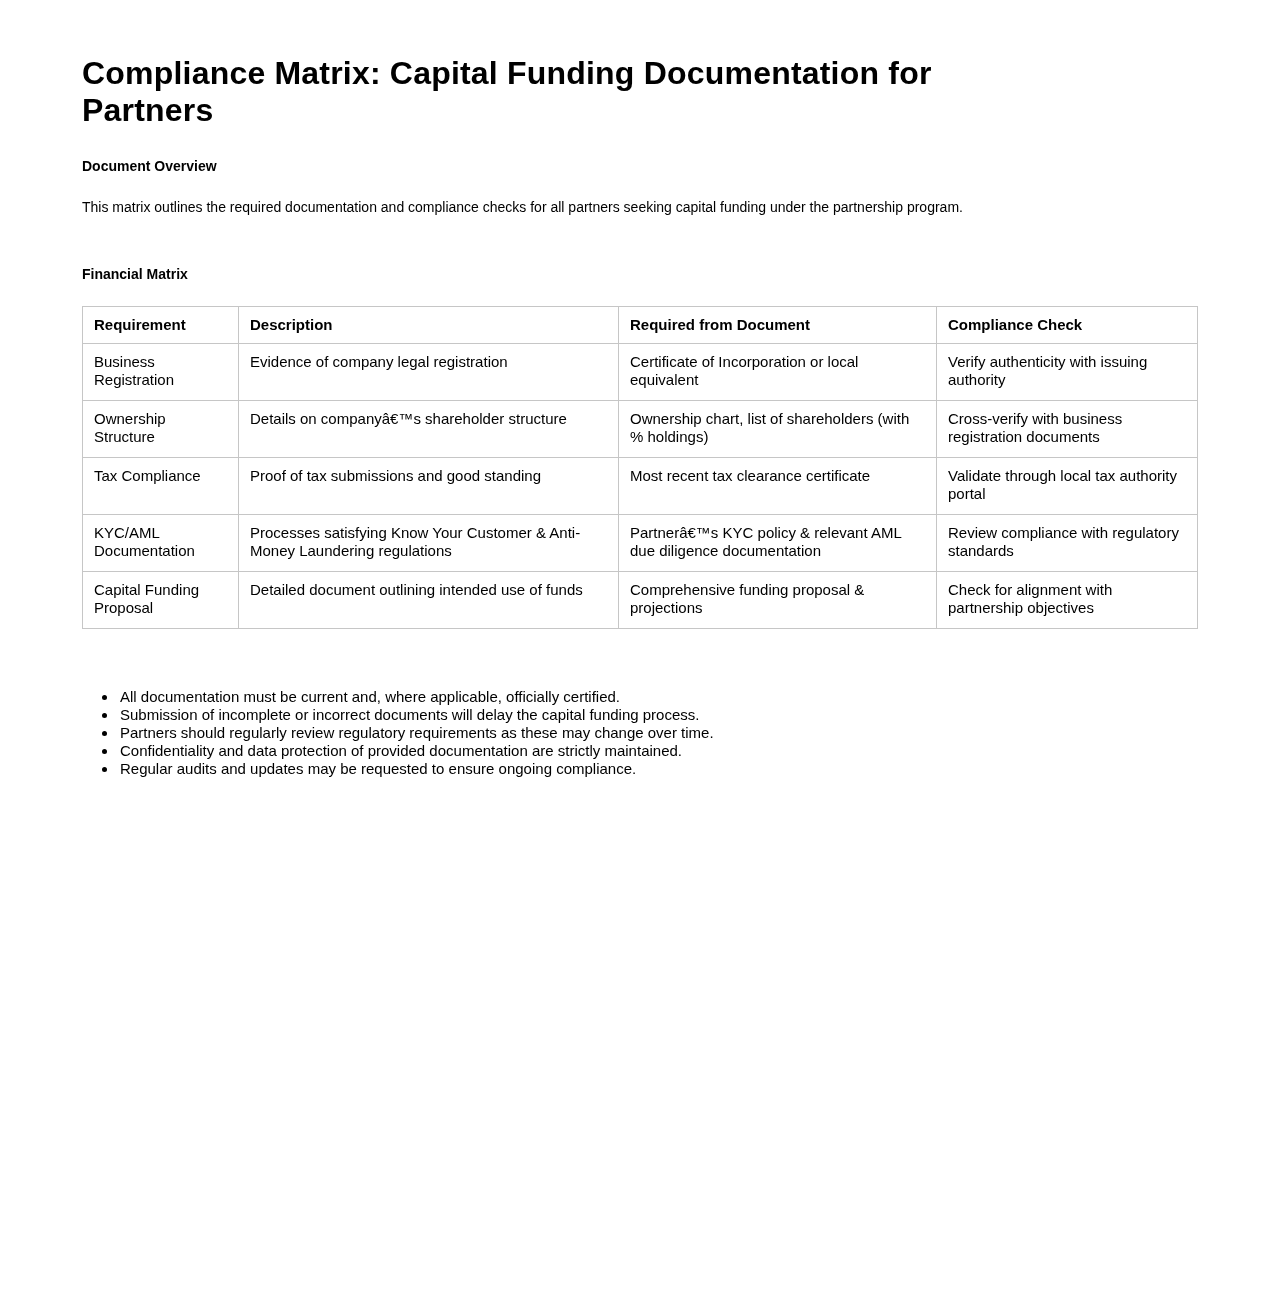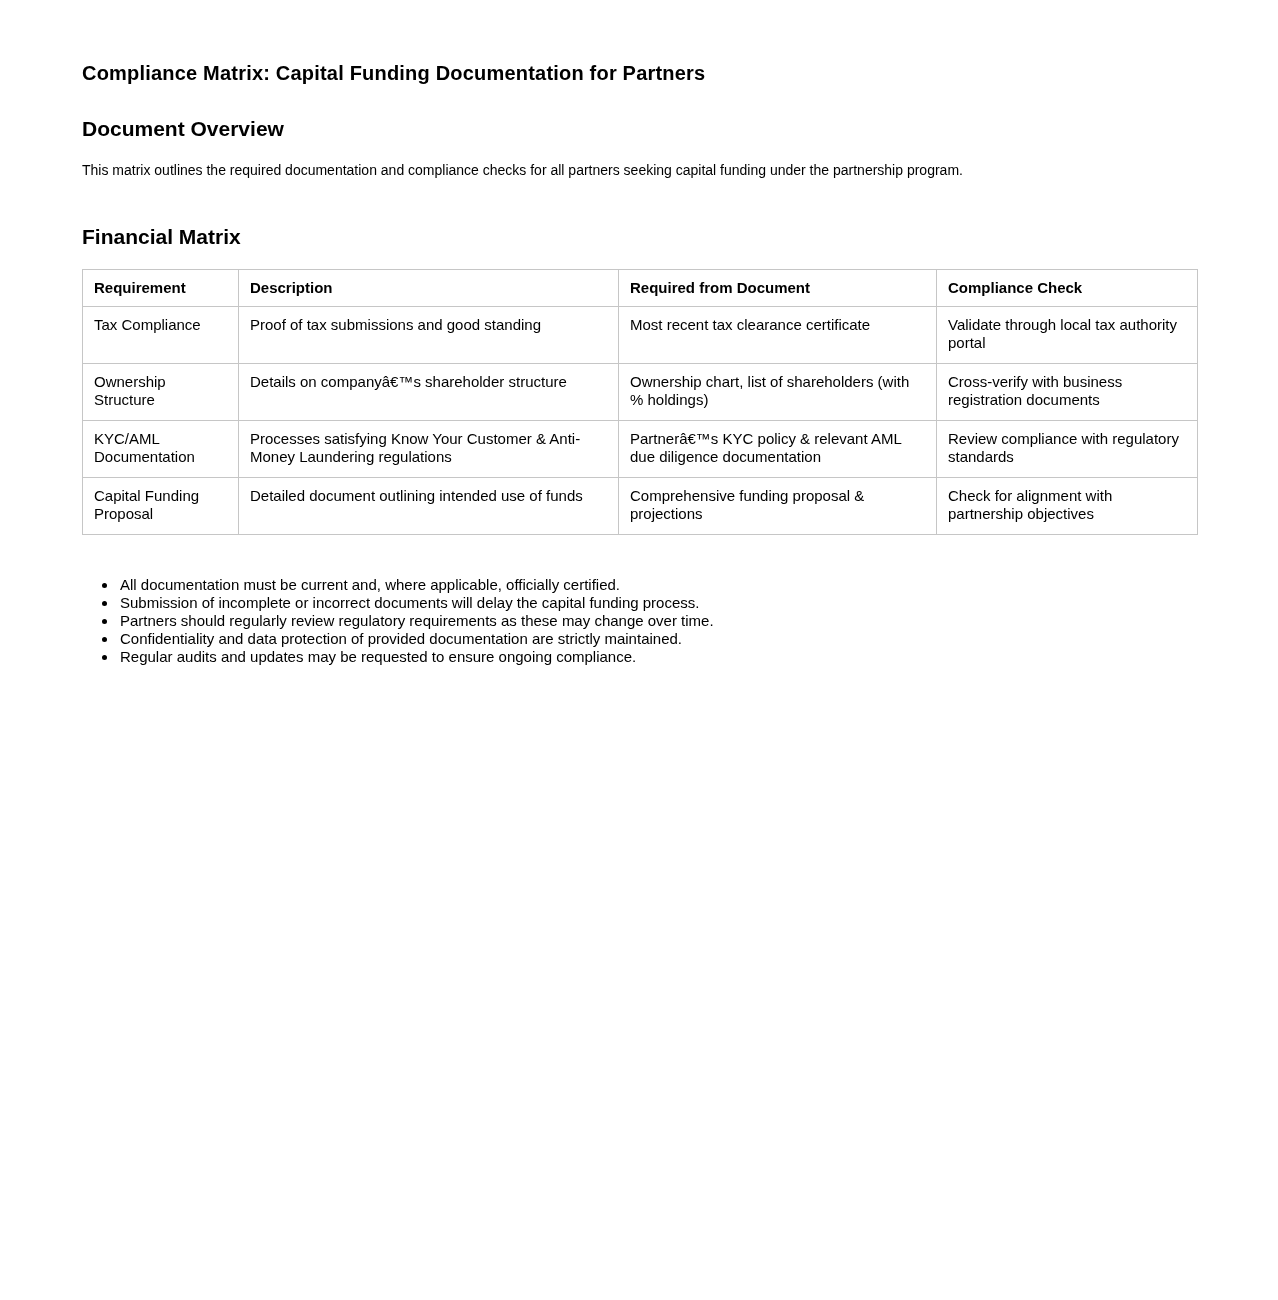--- a/index.html
+++ b/index.html
@@ -6,43 +6,43 @@
   html, body { margin: 0; padding: 0; background: #ffffff; }
   body {
     width: 1278px;
     height: 1300px;
     font-family: "Liberation Sans", "DejaVu Sans", sans-serif;
     color: #000000;
     padding: 55px 82px 0 82px;
     overflow: hidden;
   }
   h1.doc-title {
-    font-size: 20px;
+    font-size: 32px;
     line-height: 37px;
     font-weight: bold;
     margin: 0 0 24px 0;
     max-width: 930px;
     letter-spacing: 0.2px;
   }
   h2.section-heading {
-    font-size: 21px;
+    font-size: 14px;
     line-height: 26px;
     font-weight: bold;
     margin: 0 0 19px 0;
   }
   p.overview-text {
     font-size: 14px;
     line-height: 18px;
     margin: 8px 0 45px 0;
   }
   table.matrix-table {
     border-collapse: collapse;
     table-layout: fixed;
     width: 1115px;
-    margin: 0 0 41px 0;
+    margin: 0 0 59px 0;
   }
   table.matrix-table col.c1 { width: 156px; }
   table.matrix-table col.c2 { width: 380px; }
   table.matrix-table col.c3 { width: 318px; }
   table.matrix-table col.c4 { width: 261px; }
   table.matrix-table th,
   table.matrix-table td {
     border: 1px solid #c6c6c6;
     vertical-align: top;
     text-align: left;
@@ -87,30 +87,36 @@
   <thead>
     <tr>
         <th>Requirement</th>
         <th>Description</th>
         <th>Required from Document</th>
         <th>Compliance Check</th>
       </tr>
   </thead>
   <tbody>
       <tr>
-        <td>Tax Compliance</td>
-        <td>Proof of tax submissions and good standing</td>
-        <td>Most recent tax clearance certificate</td>
-        <td>Validate through local tax authority portal</td>
+        <td>Business Registration</td>
+        <td>Evidence of company legal registration</td>
+        <td>Certificate of Incorporation or local equivalent</td>
+        <td>Verify authenticity with issuing authority</td>
       </tr>
       <tr>
         <td>Ownership Structure</td>
         <td>Details on companyâ€™s shareholder structure</td>
         <td>Ownership chart, list of shareholders (with % holdings)</td>
         <td>Cross-verify with business registration documents</td>
+      </tr>
+      <tr>
+        <td>Tax Compliance</td>
+        <td>Proof of tax submissions and good standing</td>
+        <td>Most recent tax clearance certificate</td>
+        <td>Validate through local tax authority portal</td>
       </tr>
       <tr>
         <td>KYC/AML Documentation</td>
         <td>Processes satisfying Know Your Customer &amp; Anti-Money Laundering regulations</td>
         <td>Partnerâ€™s KYC policy &amp; relevant AML due diligence documentation</td>
         <td>Review compliance with regulatory standards</td>
       </tr>
       <tr>
         <td>Capital Funding Proposal</td>
         <td>Detailed document outlining intended use of funds</td>

